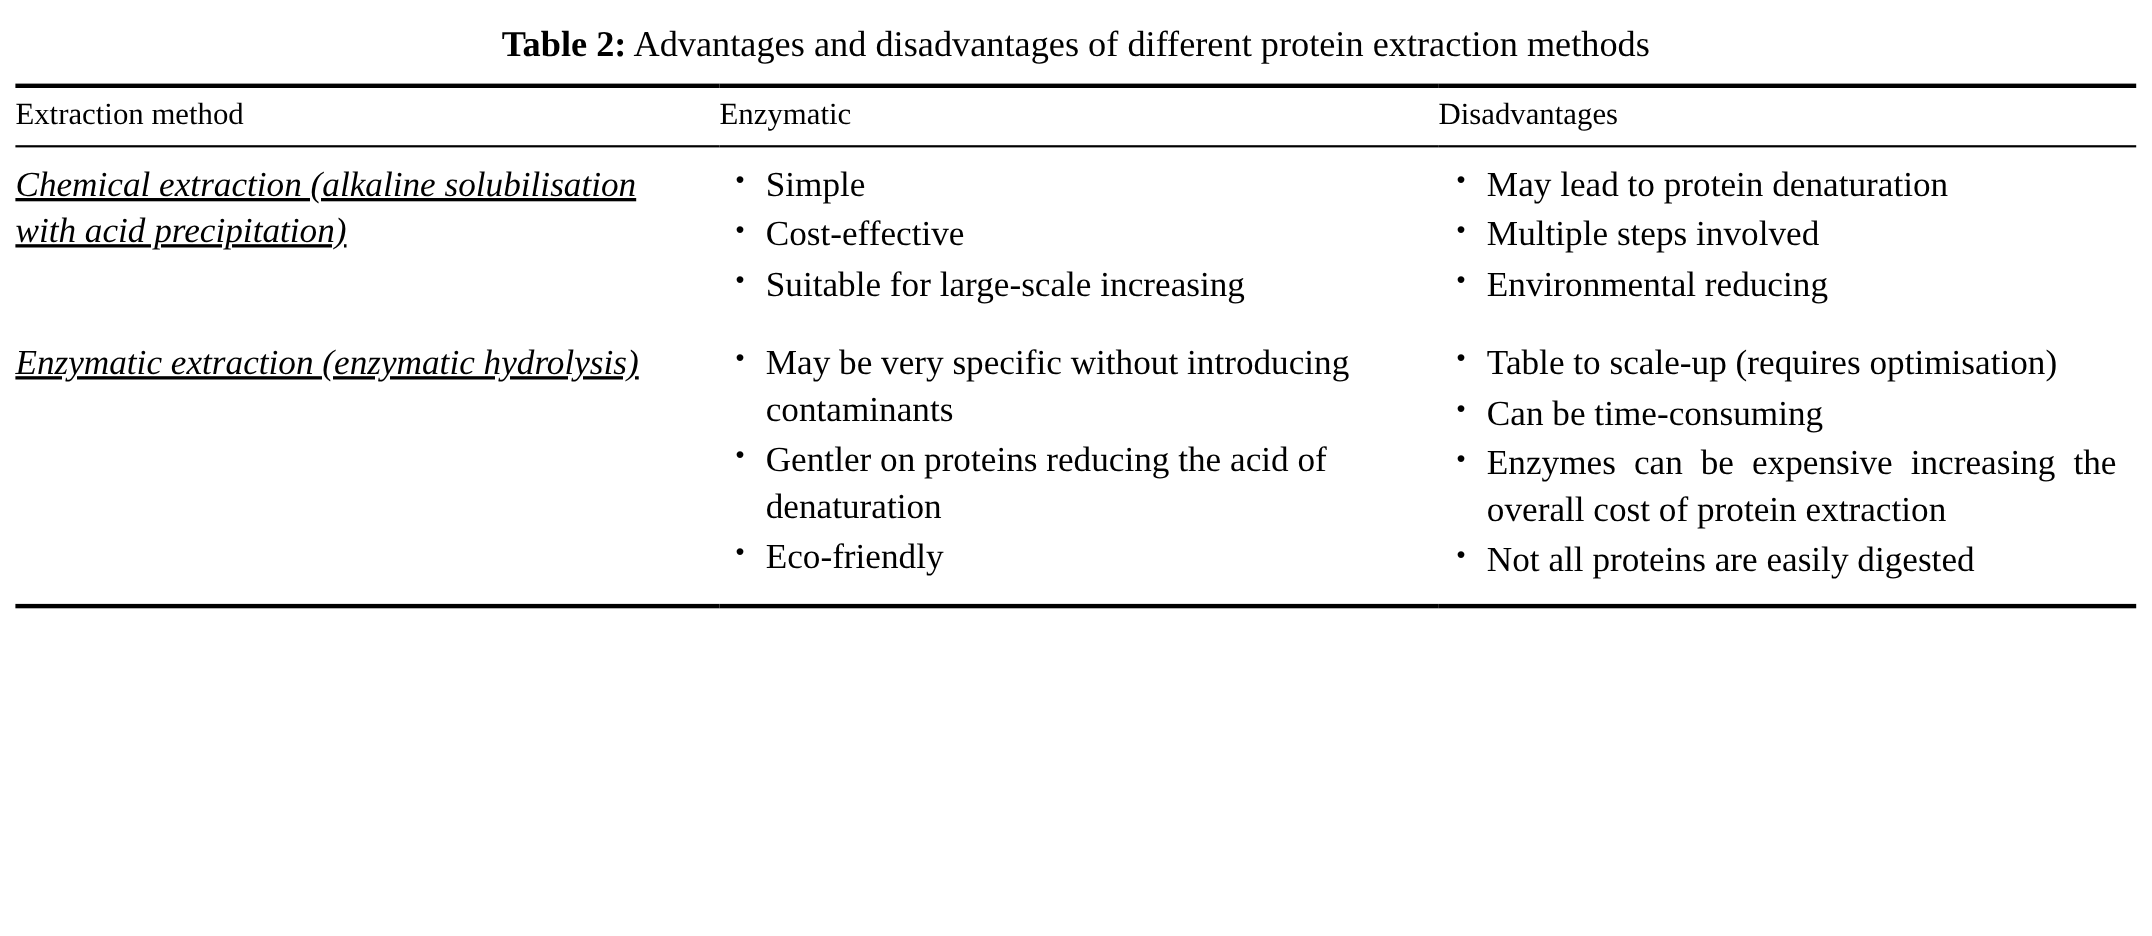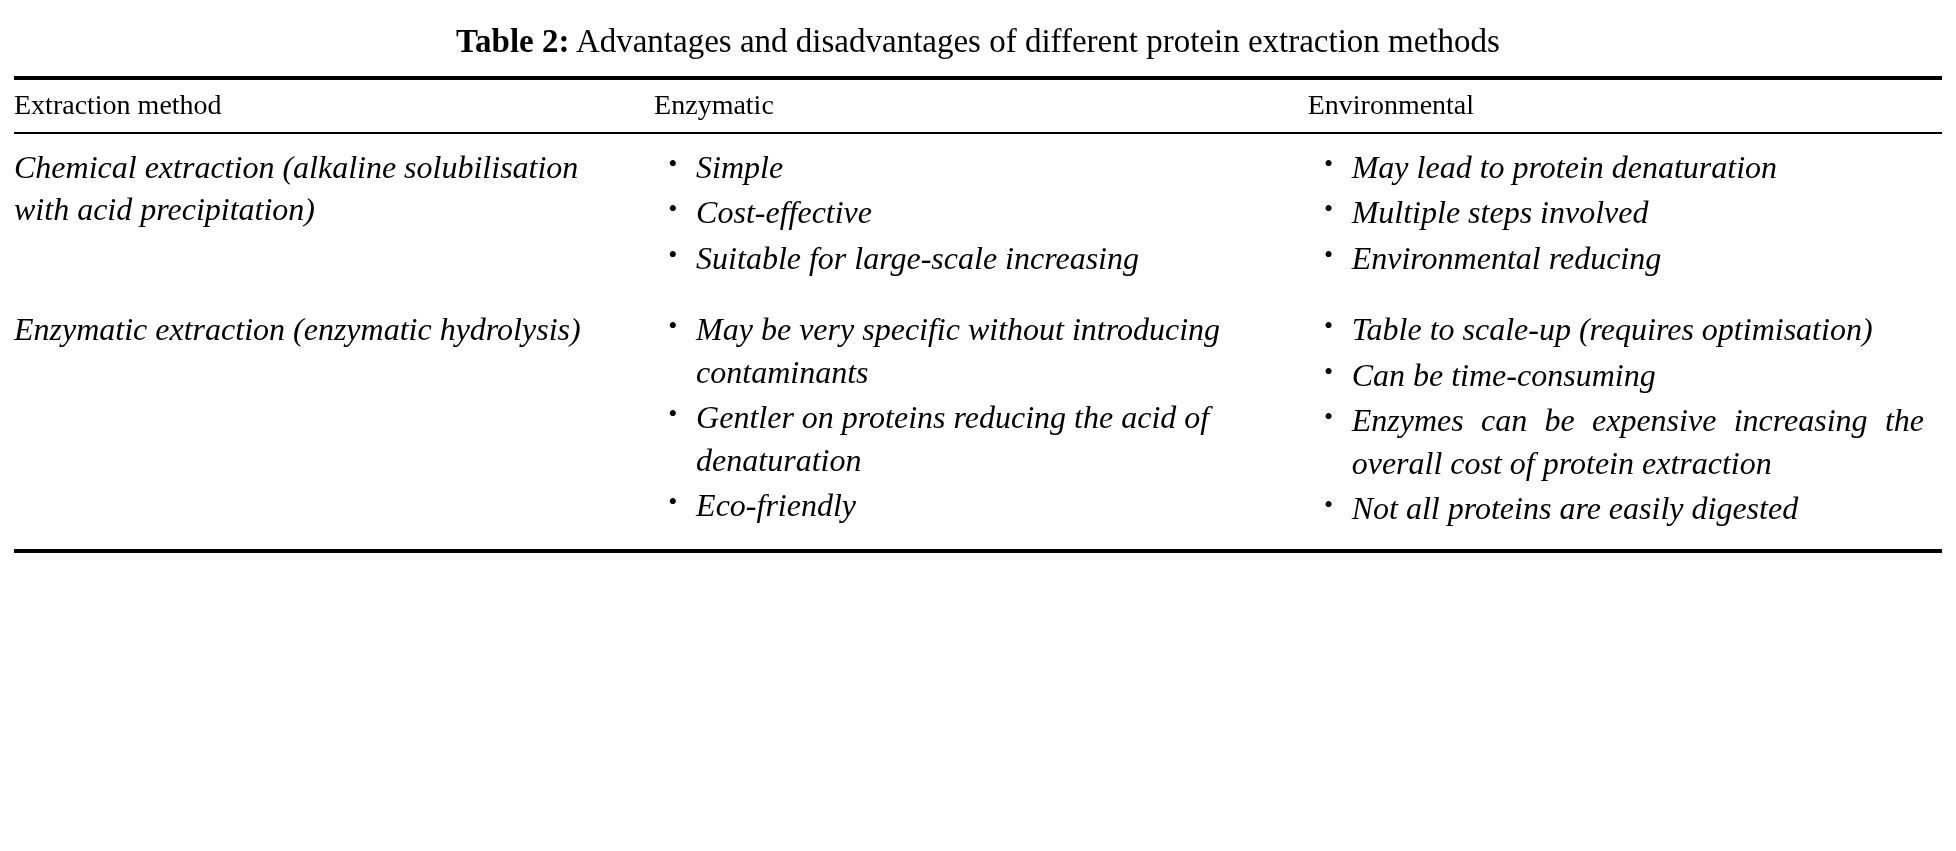--- a/index.html
+++ b/index.html
@@ -61,26 +61,26 @@
     padding-bottom: 16px;
   }
   .col-method { width: 33.2%; }
   .col-adv    { width: 33.9%; }
   .col-dis    { width: 32.9%; }
 
   .method-name {
     font-style: italic;
     line-height: 1.32;
     padding-right: 40px;
+    text-decoration: underline;
   }
   ul.blist {
     list-style: none;
     margin: 0;
     padding: 0;
-    font-style: italic;
   }
   ul.blist > li {
     position: relative;
     padding-left: 34px;
     margin: 0 0 3px 0;
     line-height: 1.33;
     padding-right: 18px;
   }
   ul.blist > li::before {
     content: "\2022";
@@ -109,21 +109,21 @@
   <table class="tbl">
     <colgroup>
       <col class="col-method">
       <col class="col-adv">
       <col class="col-dis">
     </colgroup>
     <thead>
       <tr class="head-row">
         <th>Extraction method</th>
         <th>Enzymatic</th>
-        <th>Environmental</th>
+        <th>Disadvantages</th>
       </tr>
     </thead>
     <tbody>
 
       <tr>
         <td>
           <div class="method-name">Chemical extraction (alkaline solubilisation with acid precipitation)</div>
         </td>
         <td>
           <div class="cell-inner-adv">

